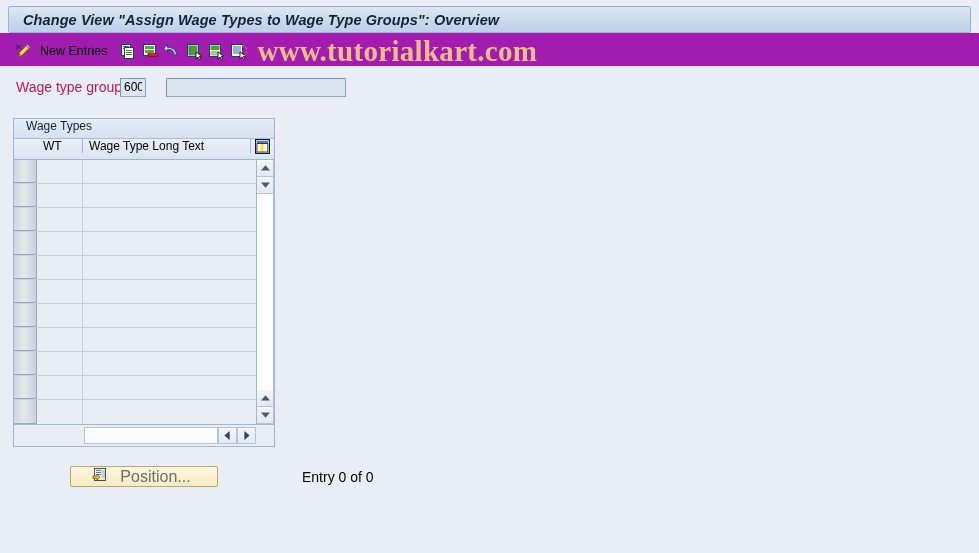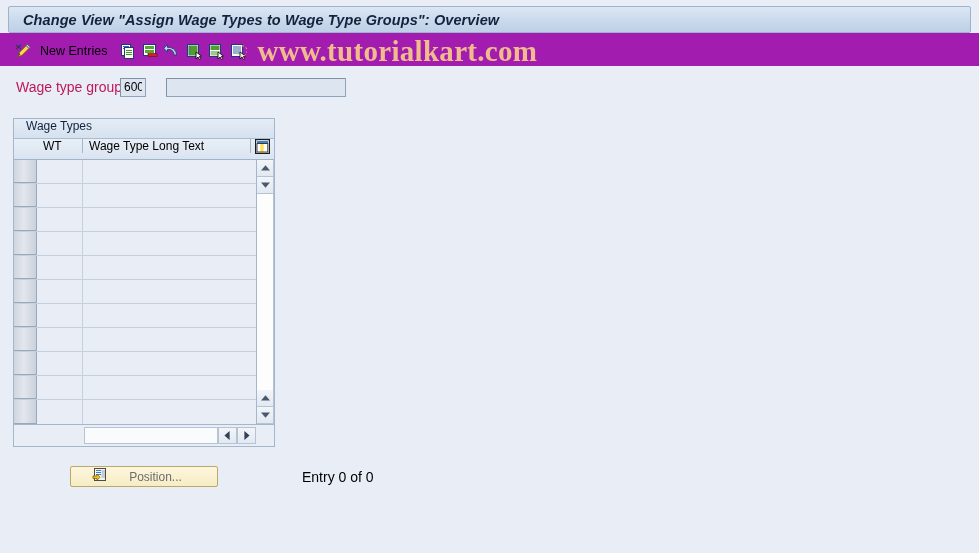--- a/index.html
+++ b/index.html
@@ -260,21 +260,21 @@
   .pos-btn {
     width: 148px;
     height: 21px;
     background: linear-gradient(to bottom, #fdf6dd 0%, #f6ecc4 100%);
     border: 1px solid #b9a96b;
     border-radius: 2px;
     display: flex;
     align-items: center;
     box-sizing: border-box;
     padding-left: 21px;
-    font-size: 12px;
+    font-size: 16px;
     color: #6d6d6d;
   }
   .pos-btn-label {
     flex: 1;
     text-align: center;
     padding-right: 14px;
     white-space: nowrap;
   }
   .entry-text {
     margin-left: 84px;

